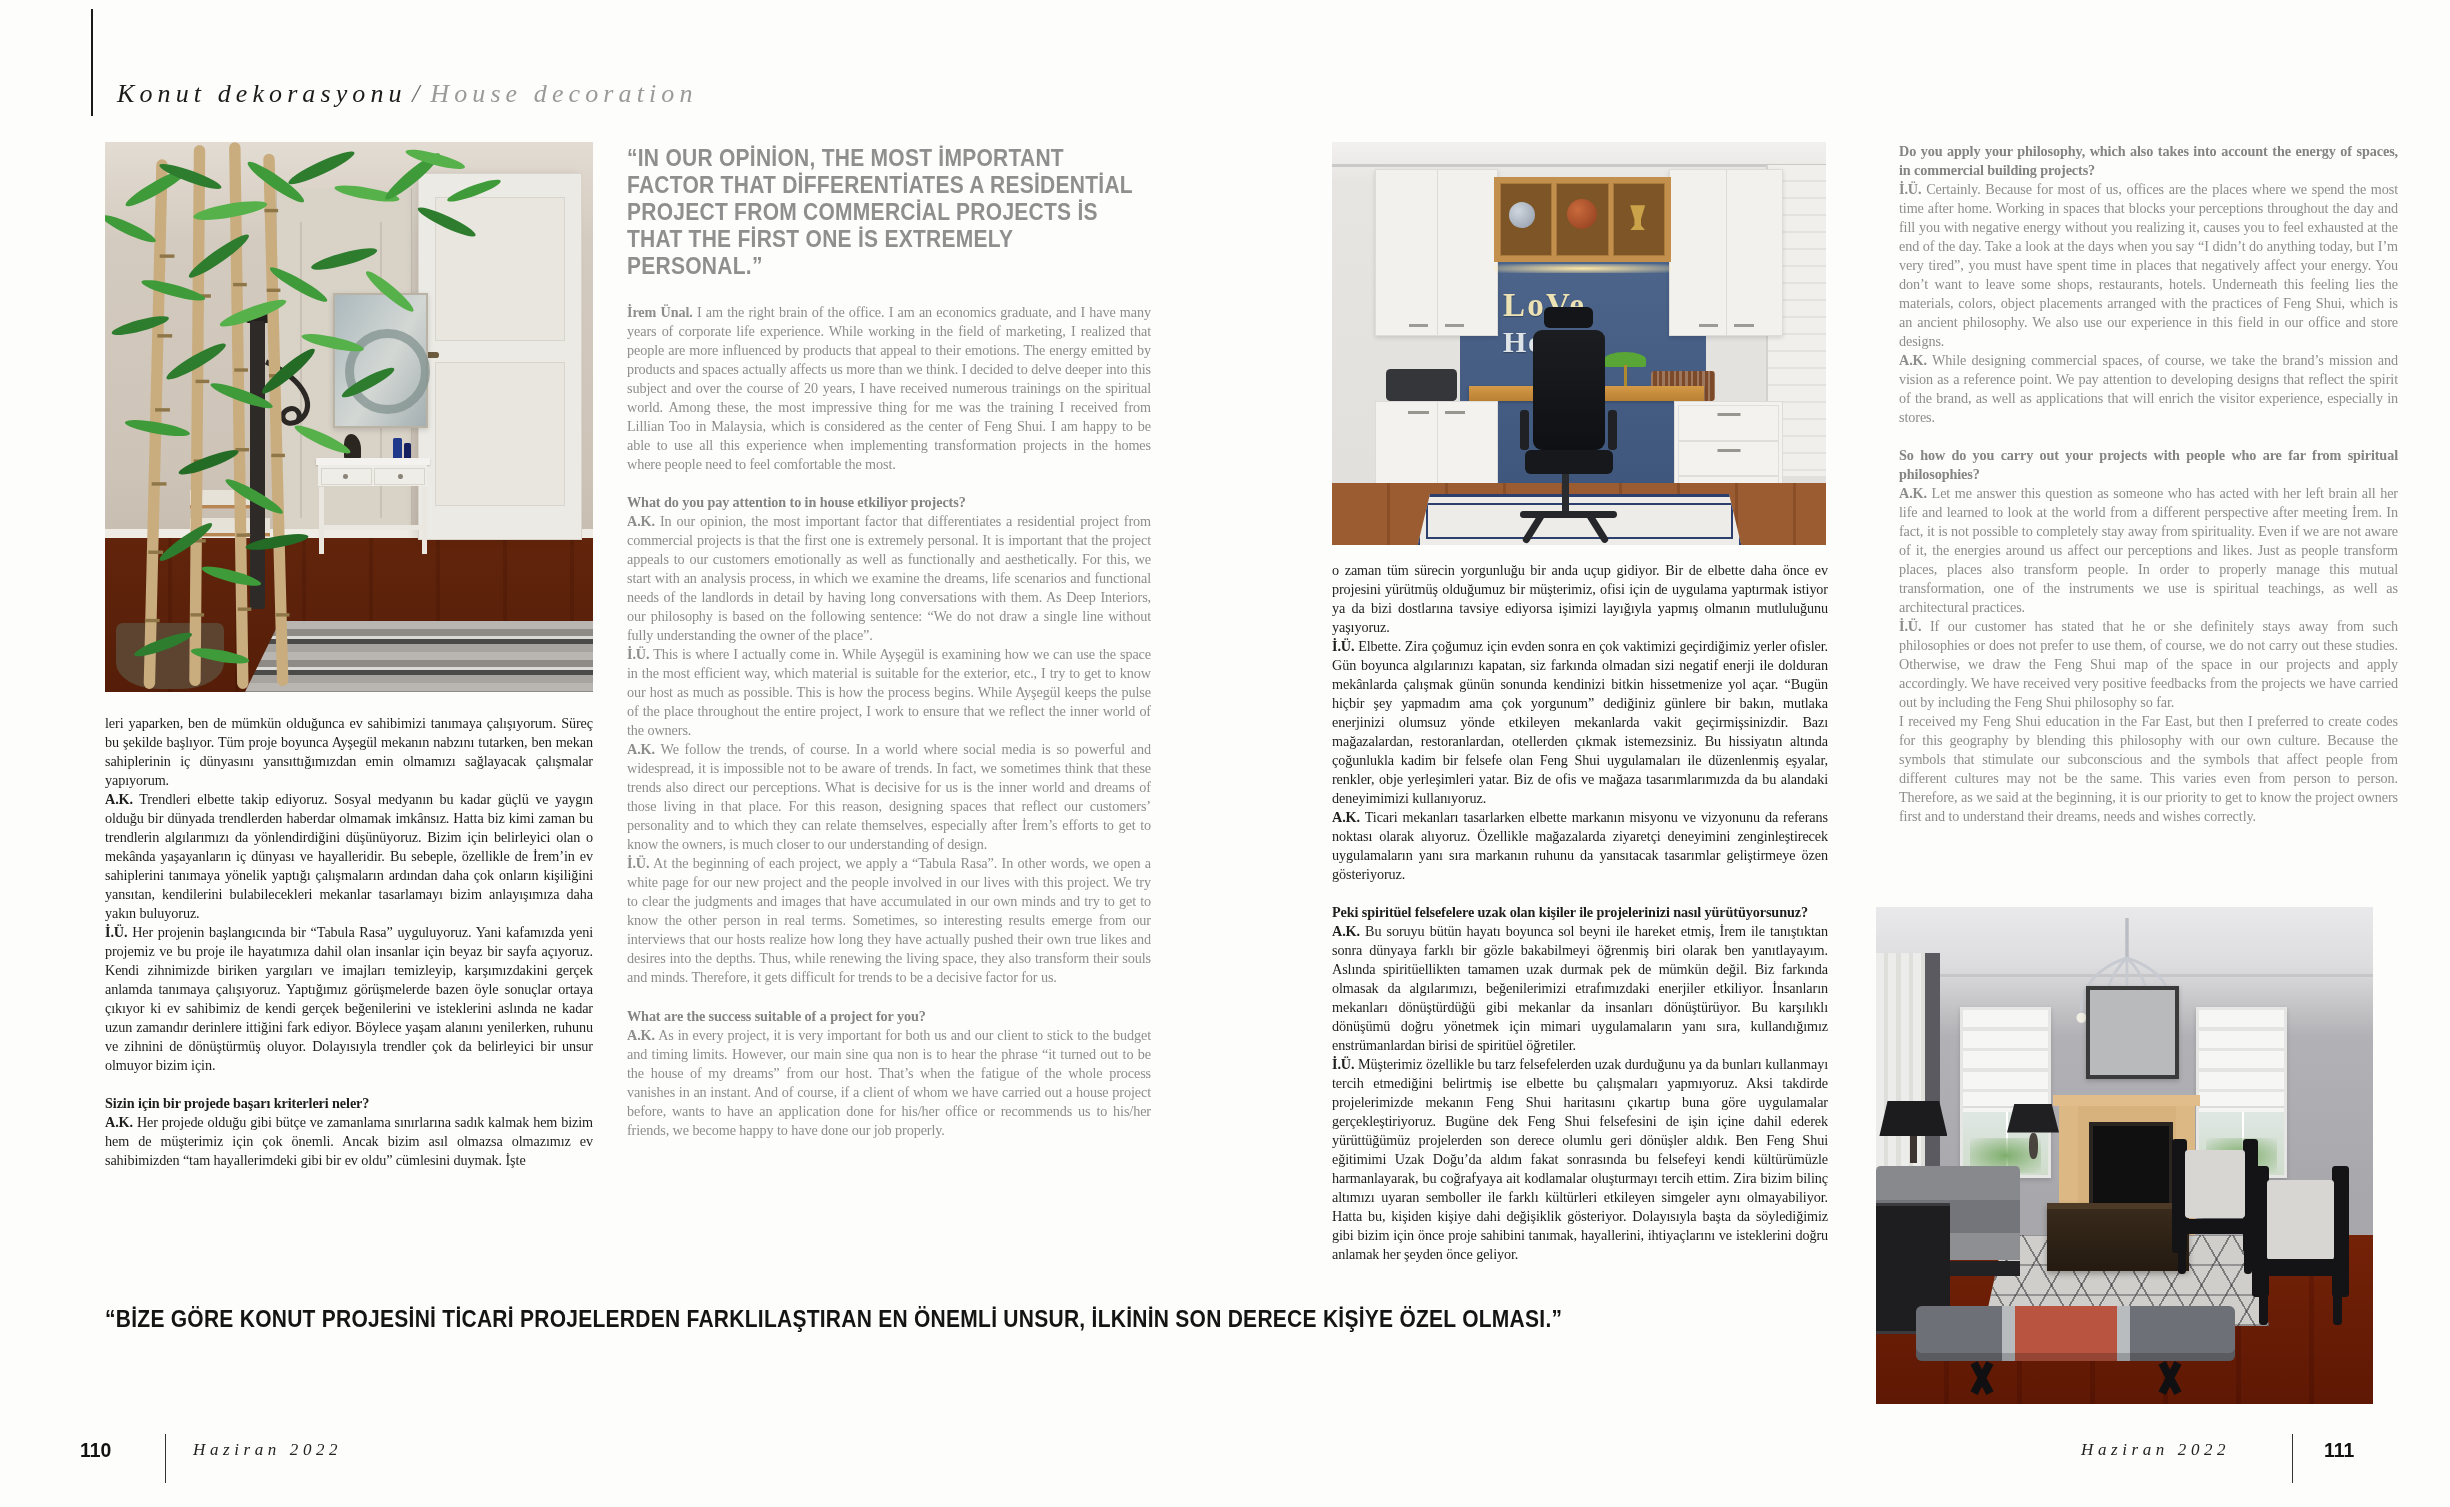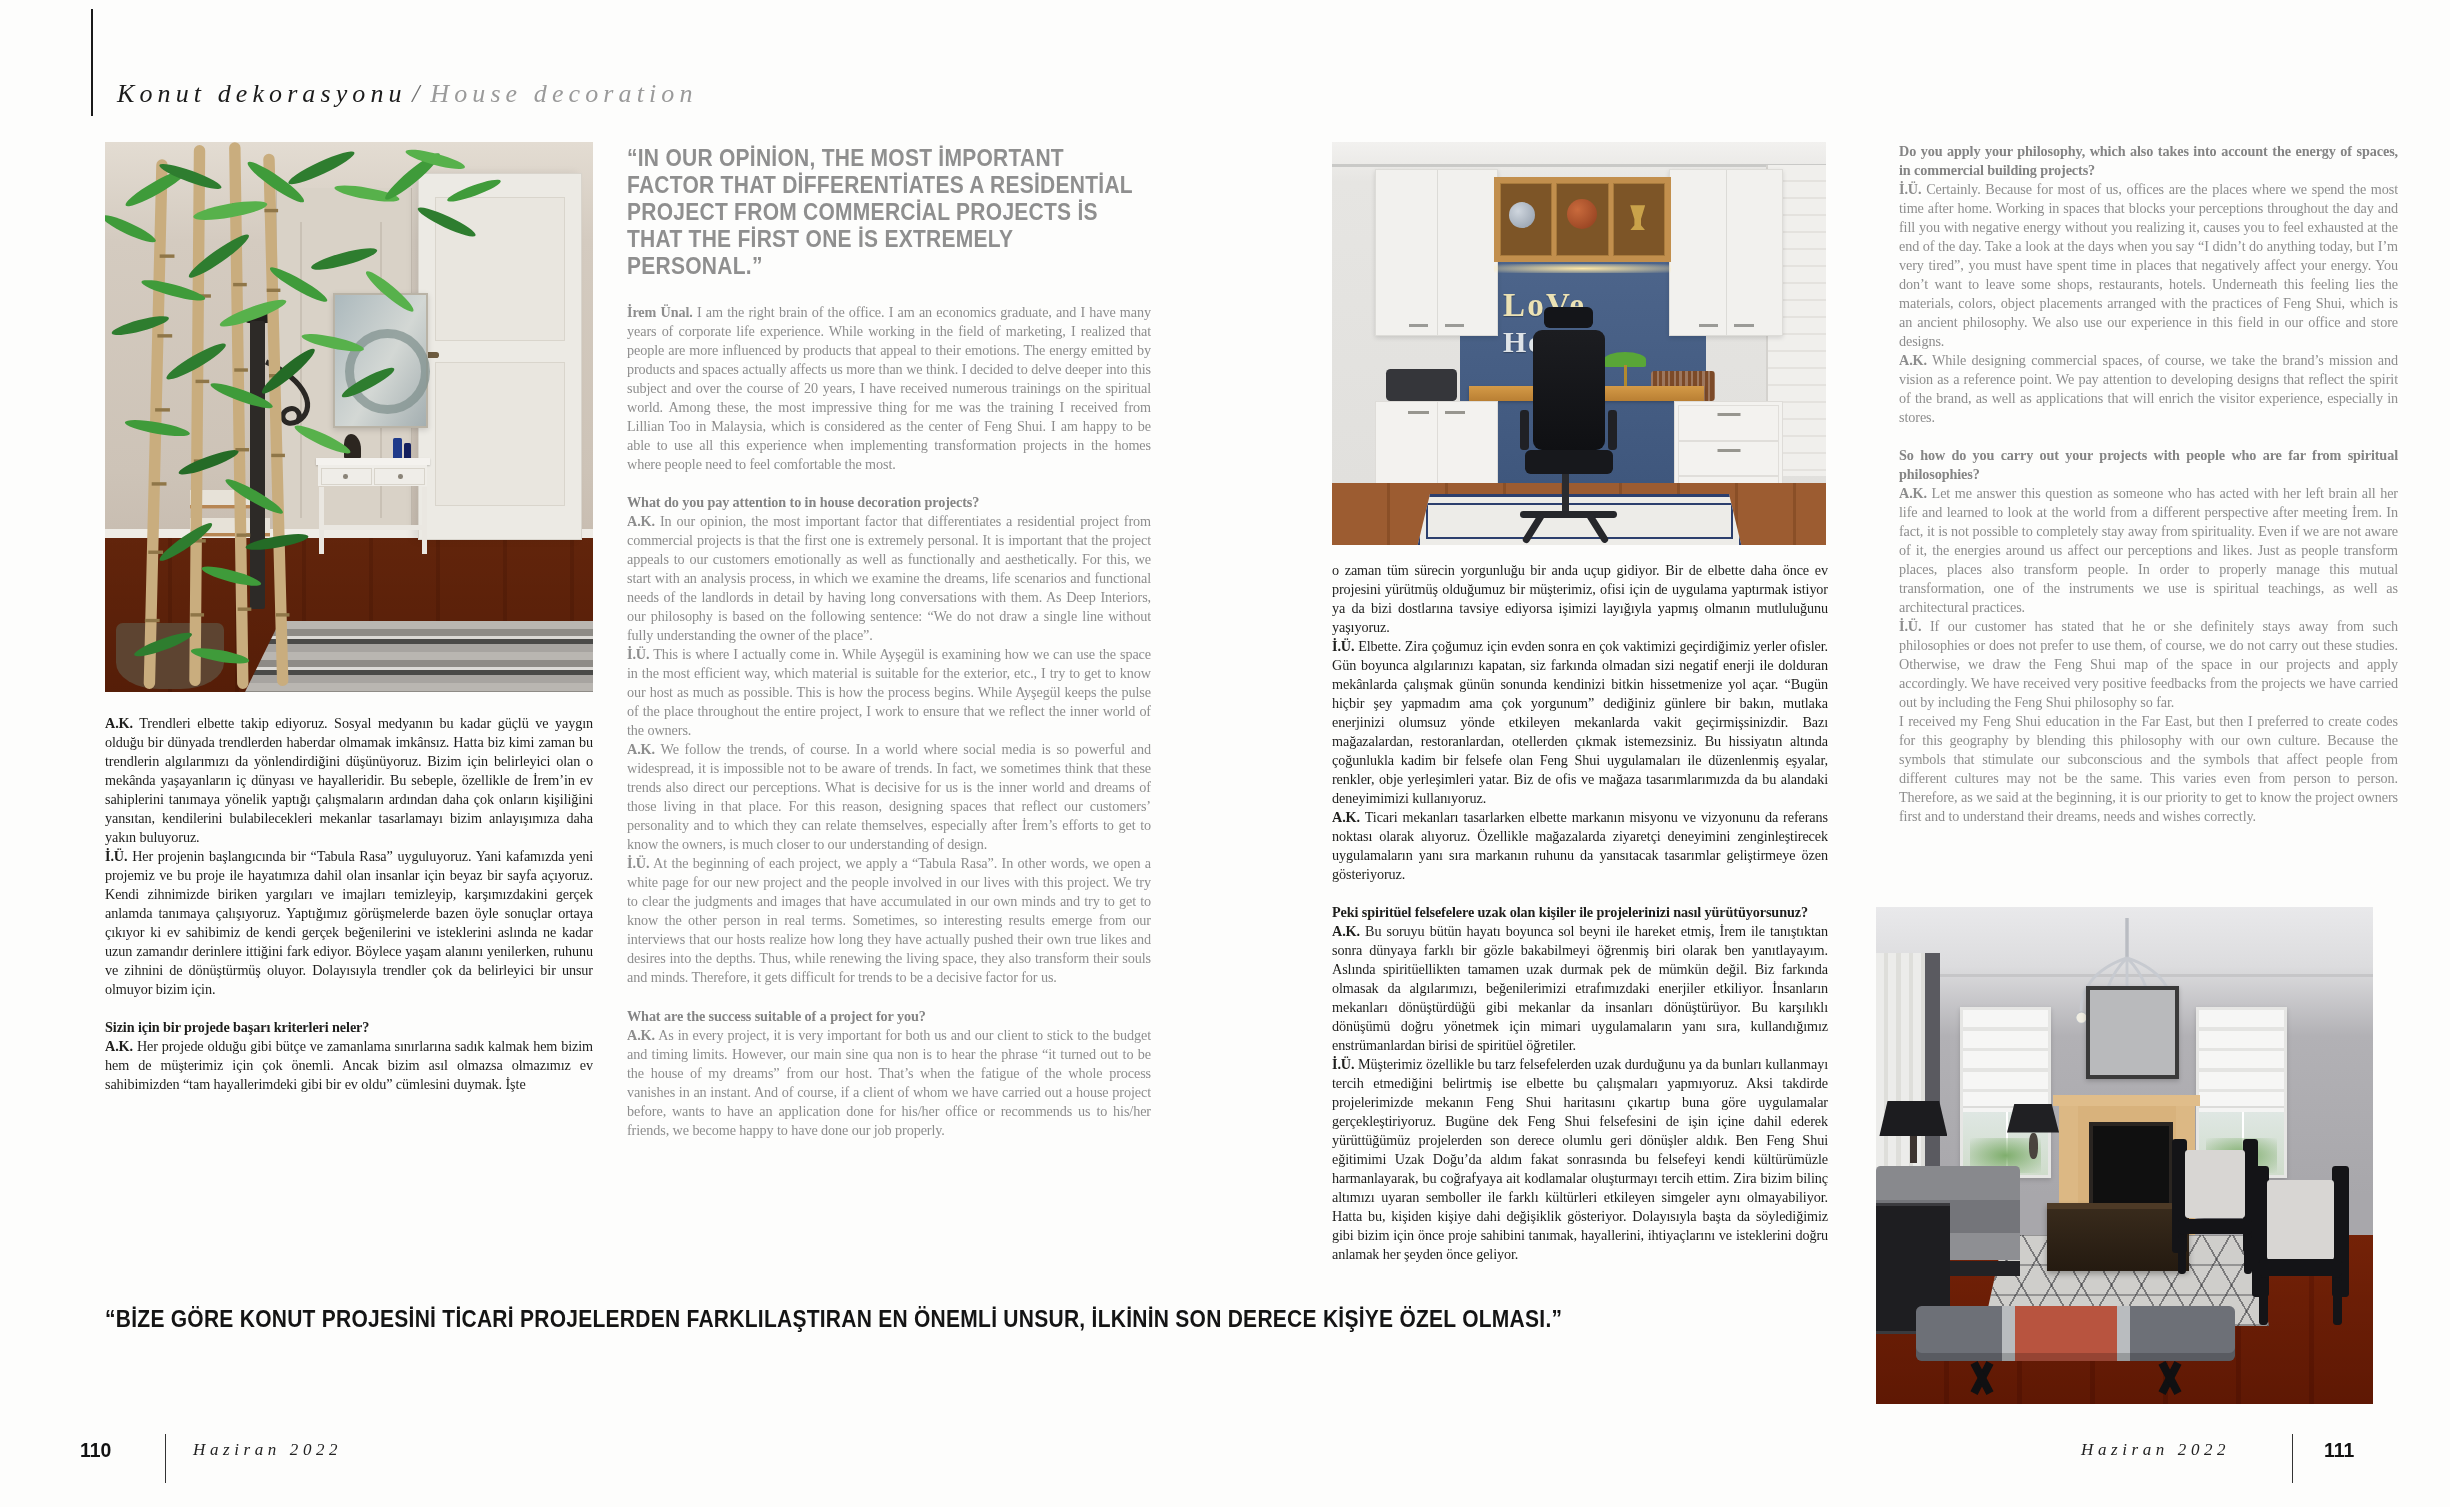--- a/index.html
+++ b/index.html
@@ -261,37 +261,38 @@
         <ellipse cx="302" cy="702" rx="56" ry="10" fill="#246b26" transform="rotate(-10 302 702)"></ellipse>
         <ellipse cx="42" cy="152" rx="52" ry="10" fill="#3f9b3a" transform="rotate(25 42 152)"></ellipse>
         <ellipse cx="62" cy="322" rx="52" ry="10" fill="#2e7d2f" transform="rotate(-15 62 322)"></ellipse>
         <ellipse cx="102" cy="882" rx="54" ry="10" fill="#2e7d2f" transform="rotate(-20 102 882)"></ellipse>
         <ellipse cx="202" cy="902" rx="52" ry="10" fill="#3f9b3a" transform="rotate(10 202 902)"></ellipse>
       </g>
     </svg>
   </div>
 
   <div class="abs body-text ink" style="left:105px; top:714px; width:488px; height:575px;">
+    <p>leri yaparken, ben de mümkün olduğunca ev sahibimizi tanımaya çalışıyorum. Süreç bu şekilde başlıyor. Tüm proje boyunca Ayşegül mekanın nabzını tutarken, ben mekan sahiplerinin iç dünyasını yansıttığımızdan emin olmamızı sağlayacak çalışmalar yapıyorum.</p>
     <p><span class="speaker">A.K.</span> <span>Trendleri elbette takip ediyoruz. Sosyal medyanın bu kadar güçlü ve yaygın olduğu bir dünyada trendlerden haberdar olmamak imkânsız. Hatta biz kimi zaman bu trendlerin algılarımızı da yönlendirdiğini düşünüyoruz. Bizim için belirleyici olan o mekânda yaşayanların iç dünyası ve hayalleridir. Bu sebeple, özellikle de İrem’in ev sahiplerini tanımaya yönelik yaptığı çalışmaların ardından daha çok onların kişiliğini yansıtan, kendilerini bulabilecekleri mekanlar tasarlamayı bizim anlayışımıza daha yakın buluyoruz.</span></p>
     <p><span class="speaker">İ.Ü.</span> <span>Her projenin başlangıcında bir “Tabula Rasa” uyguluyoruz. Yani kafamızda yeni projemiz ve bu proje ile hayatımıza dahil olan insanlar için beyaz bir sayfa açıyoruz. Kendi zihnimizde biriken yargıları ve imajları temizleyip, karşımızdakini gerçek anlamda tanımaya çalışıyoruz. Yaptığımız görüşmelerde bazen öyle sonuçlar ortaya çıkıyor ki ev sahibimiz de kendi gerçek beğenilerini ve isteklerini aslında ne kadar uzun zamandır derinlere ittiğini fark ediyor. Böylece yaşam alanını yenilerken, ruhunu ve zihnini de dönüştürmüş oluyor. Dolayısıyla trendler çok da belirleyici bir unsur olmuyor bizim için.</span></p>
     <p class="q">Sizin için bir projede başarı kriterleri neler?</p>
     <p><span class="speaker">A.K.</span> <span>Her projede olduğu gibi bütçe ve zamanlama sınırlarına sadık kalmak hem bizim hem de müşterimiz için çok önemli. Ancak bizim asıl olmazsa olmazımız ev sahibimizden “tam hayallerimdeki gibi bir ev oldu” cümlesini duymak. İşte</span></p>
   </div>
 
   <div class="abs pullquote pq-black" style="left:105px; top:1305px;">“BİZE GÖRE KONUT PROJESİNİ TİCARİ PROJELERDEN FARKLILAŞTIRAN EN ÖNEMLİ UNSUR, İLKİNİN SON DERECE KİŞİYE ÖZEL OLMASI.”</div>
 
   <div class="abs pgnum" style="left:80px; top:1439px;">110</div>
   <div class="abs foot-rule" style="left:165px; top:1434px;"></div>
   <div class="abs issue" style="left:193px; top:1440px;">Haziran 2022</div>
 
   <div class="abs" style="left:627px; top:144px; width:524px;">
     <div class="pullquote pq-grey">“IN OUR OPİNİON, THE MOST İMPORTANT FACTOR THAT DİFFERENTİATES A RESİDENTİAL PROJECT FROM COMMERCİAL PROJECTS İS THAT THE FİRST ONE İS EXTREMELY PERSONAL.”</div>
     <div class="body-text grey" style="margin-top:24px; height:1140px;">
       <p><span class="speaker">İrem Ünal.</span> <span>I am the right brain of the office. I am an economics graduate, and I have many years of corporate life experience. While working in the field of marketing, I realized that people are more influenced by products that appeal to their emotions. The energy emitted by products and spaces actually affects us more than we think. I decided to delve deeper into this subject and over the course of 20 years, I have received numerous trainings on the spiritual world. Among these, the most impressive thing for me was the training I received from Lillian Too in Malaysia, which is considered as the center of Feng Shui. I am happy to be able to use all this experience when implementing transformation projects in the homes where people need to feel comfortable the most.</span></p>
-      <p class="q">What do you pay attention to in house decoration projects?</p>
+      <p class="q">What do you pay attention to in house etkiliyor projects?</p>
       <p><span class="speaker">A.K.</span> <span>In our opinion, the most important factor that differentiates a residential project from commercial projects is that the first one is extremely personal. It is important that the project appeals to our customers emotionally as well as functionally and aesthetically. For this, we start with an analysis process, in which we examine the dreams, life scenarios and functional needs of the landlords in detail by having long conversations with them. As Deep Interiors, our philosophy is based on the following sentence: “We do not draw a single line without fully understanding the owner of the place”.</span></p>
       <p><span class="speaker">İ.Ü.</span> <span>This is where I actually come in. While Ayşegül is examining how we can use the space in the most efficient way, which material is suitable for the exterior, etc., I try to get to know our host as much as possible. This is how the process begins. While Ayşegül keeps the pulse of the place throughout the entire project, I work to ensure that we reflect the inner world of the owners.</span></p>
       <p><span class="speaker">A.K.</span> <span>We follow the trends, of course. In a world where social media is so powerful and widespread, it is impossible not to be aware of trends. In fact, we sometimes think that these trends also direct our perceptions. What is decisive for us is the inner world and dreams of those living in that place. For this reason, designing spaces that reflect our customers’ personality and to which they can relate themselves, especially after İrem’s efforts to get to know the owners, is much closer to our understanding of design.</span></p>
       <p><span class="speaker">İ.Ü.</span> <span>At the beginning of each project, we apply a “Tabula Rasa”. In other words, we open a white page for our new project and the people involved in our lives with this project. We try to clear the judgments and images that have accumulated in our own minds and try to get to know the other person in real terms. Sometimes, so interesting results emerge from our interviews that our hosts realize how long they have actually pushed their own true likes and desires into the depths. Thus, while renewing the living space, they also transform their souls and minds. Therefore, it gets difficult for trends to be a decisive factor for us.</span></p>
       <p class="q">What are the success suitable of a project for you?</p>
       <p><span class="speaker">A.K.</span> <span>As in every project, it is very important for both us and our client to stick to the budget and timing limits. However, our main sine qua non is to hear the phrase “it turned out to be the house of my dreams” from our host. That’s when the fatigue of the whole process vanishes in an instant. And of course, if a client of whom we have carried out a house project before, wants to have an application done for his/her office or recommends us to his/her friends, we become happy to have done our job properly.</span></p>
     </div>
   </div>
 
   <div class="abs photo office" style="left:1332px; top:142px; width:494px; height:403px;">

